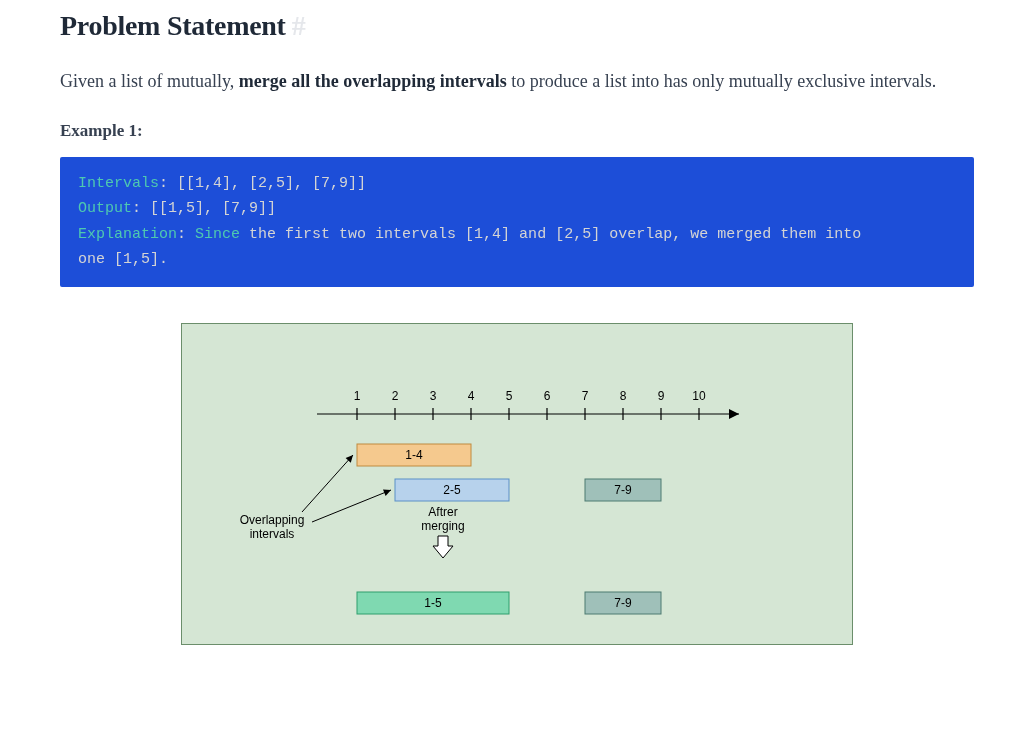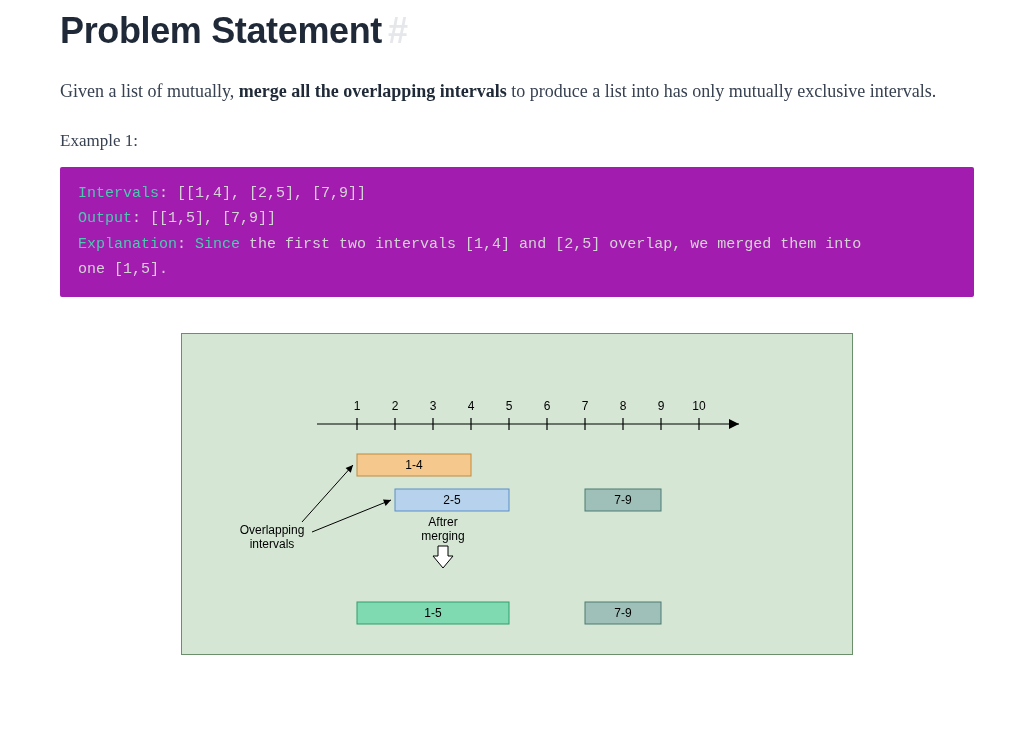--- a/index.html
+++ b/index.html
@@ -8,23 +8,23 @@
     font-family: Georgia, "Times New Roman", serif;
     background: #fff;
     color: #333;
   }
   .page {
     max-width: 920px;
     margin: 0 auto;
     padding: 10px 50px 40px 60px;
   }
   h1.section-title {
-    font-family: Liberation Sans, sans-serif;
+    font-family: Liberation Serif, serif;
     font-weight: 700;
-    font-size: 36px;
+    font-size: 28px;
     color: #1f2937;
     margin: 0 0 24px 0;
     letter-spacing: -0.01em;
   }
   h1.section-title .hash {
     color: #e5e7eb;
     font-weight: 700;
     margin-left: 6px;
   }
   p.body-text {
@@ -32,27 +32,27 @@
     line-height: 1.7;
     color: #374151;
     margin: 0 0 24px 0;
   }
   p.body-text strong {
     font-weight: 700;
     color: #1f2937;
   }
   .example-label {
     font-family: Georgia, serif;
-    font-weight: 400;
+    font-weight: 700;
     font-size: 17px;
     color: #374151;
     margin: 0 0 16px 0;
   }
   pre.code-block {
-    background: #a21caf;
+    background: #1d4ed8;
     color: #d4d4d4;
     padding: 14px 18px;
     font-family: "SFMono-Regular", Consolas, "Liberation Mono", Menlo, monospace;
     font-size: 15px;
     line-height: 1.7;
     border-radius: 2px;
     margin: 0 0 36px 0;
     white-space: pre-wrap;
     word-wrap: break-word;
   }

